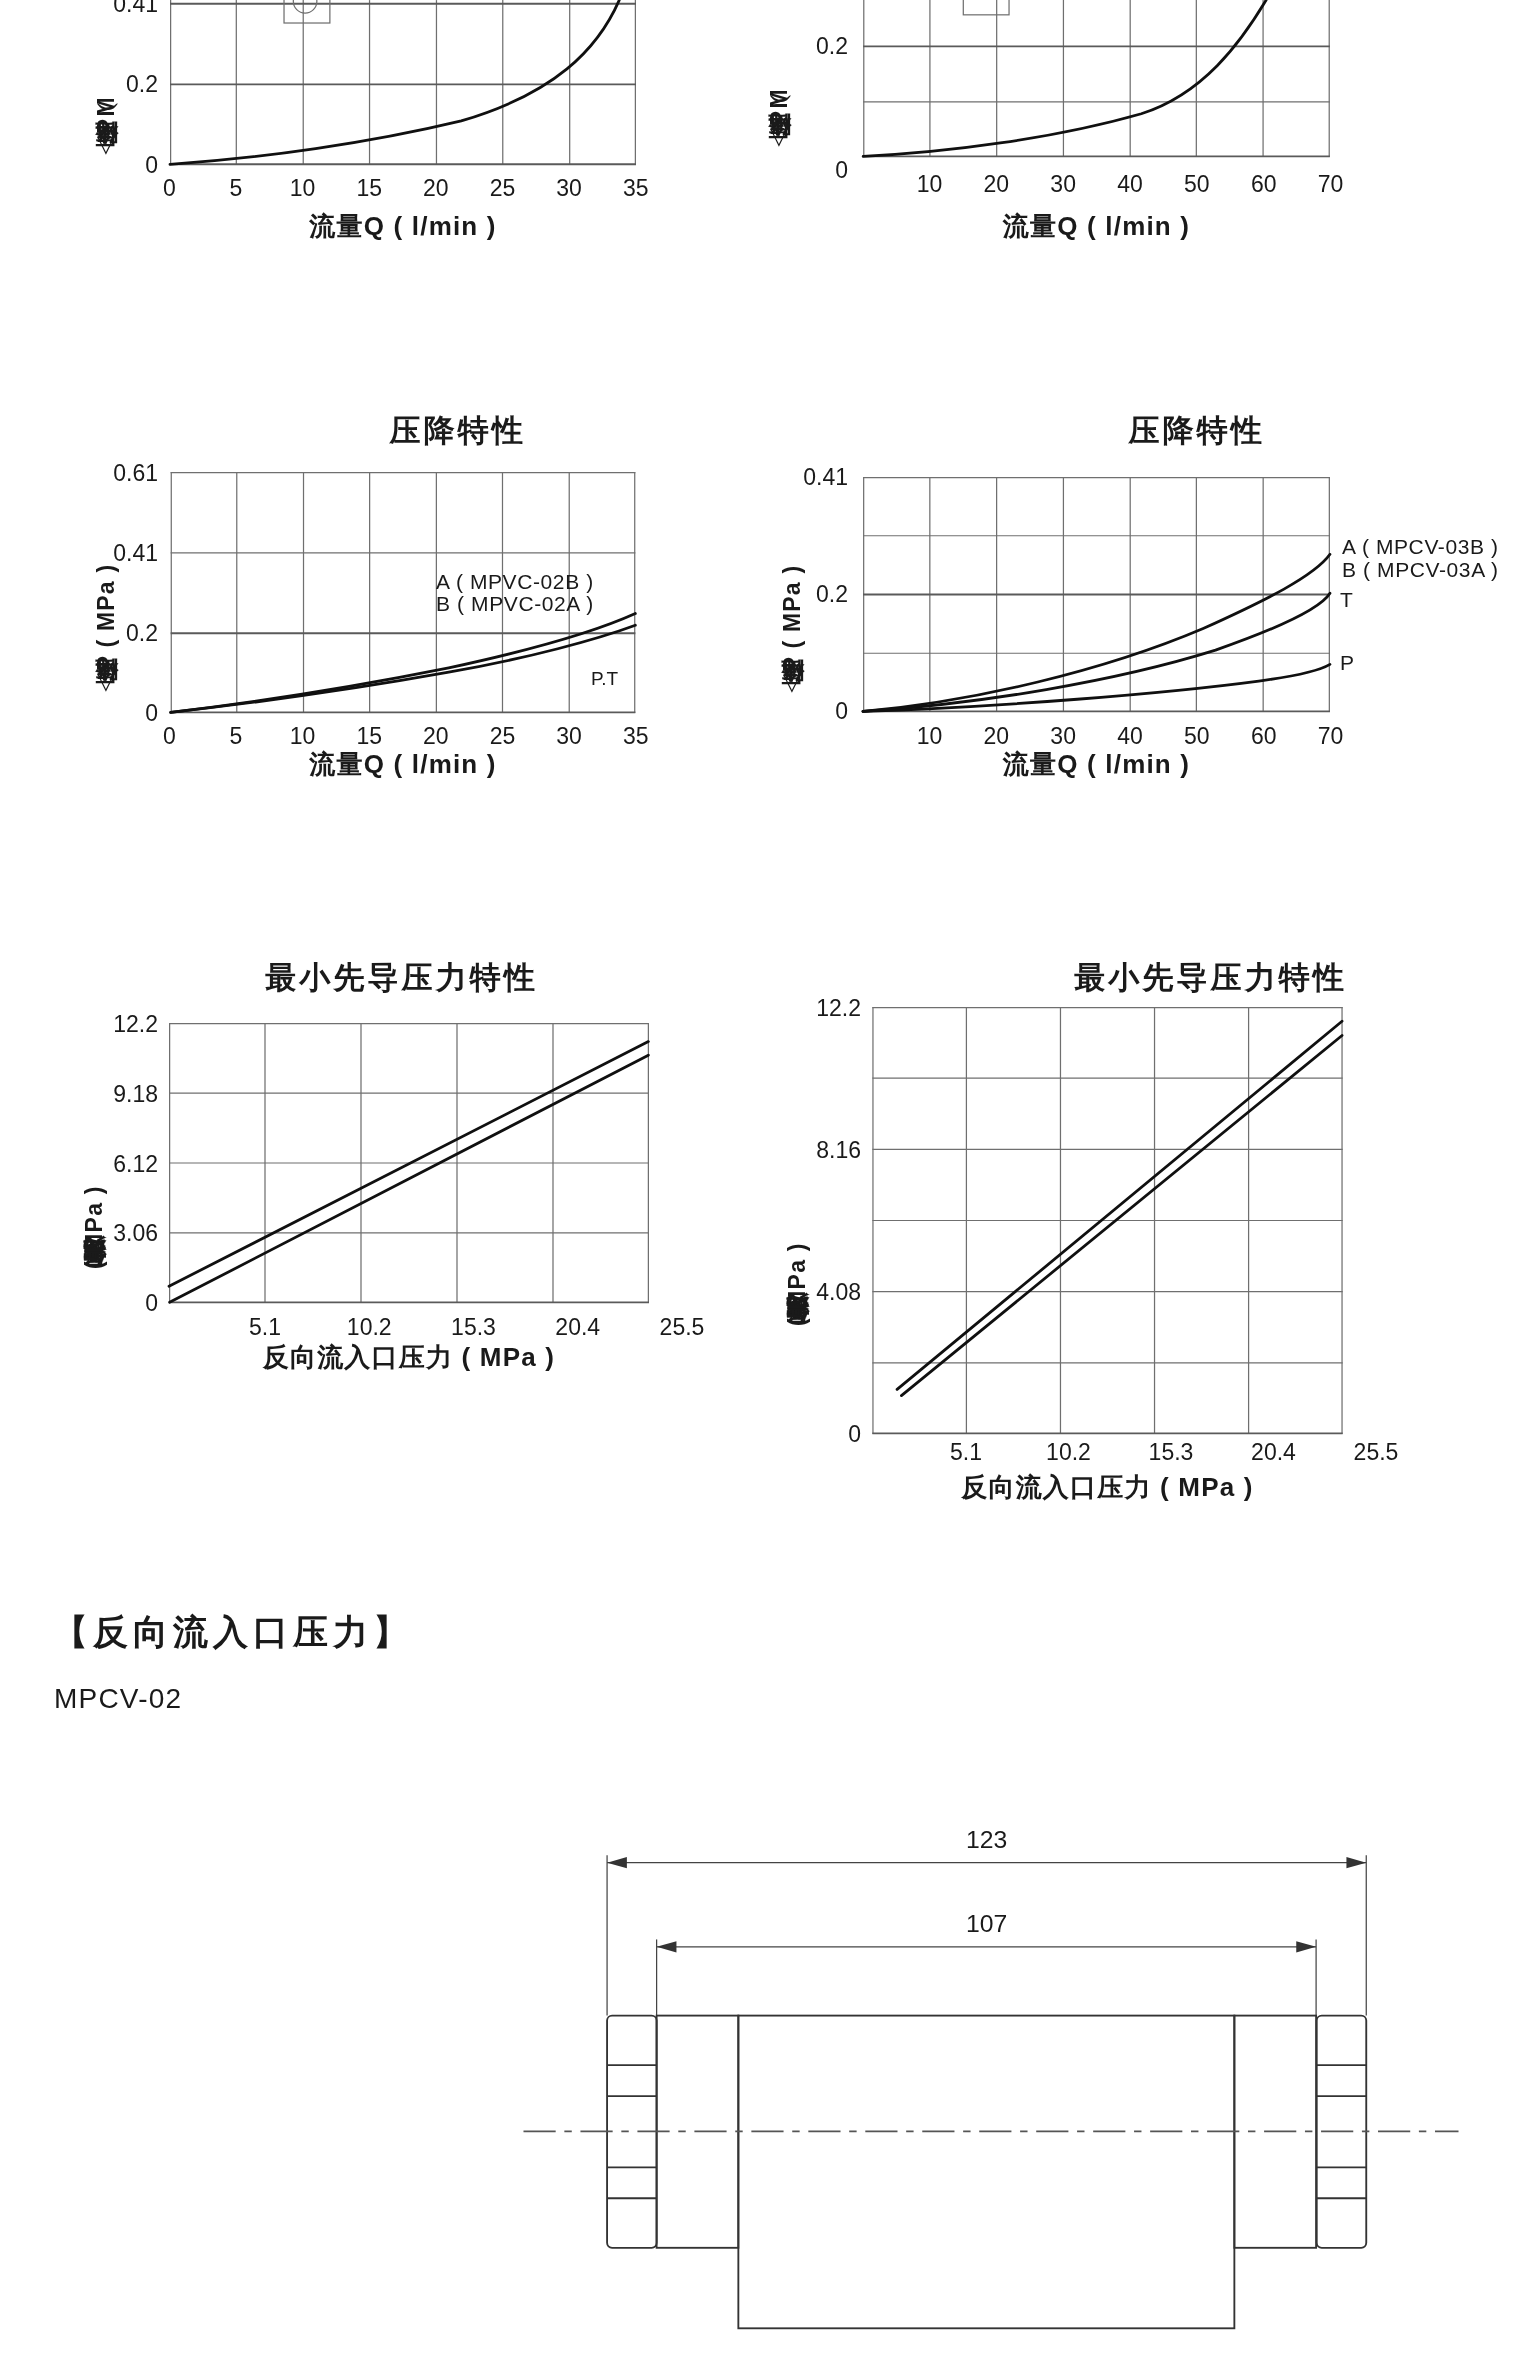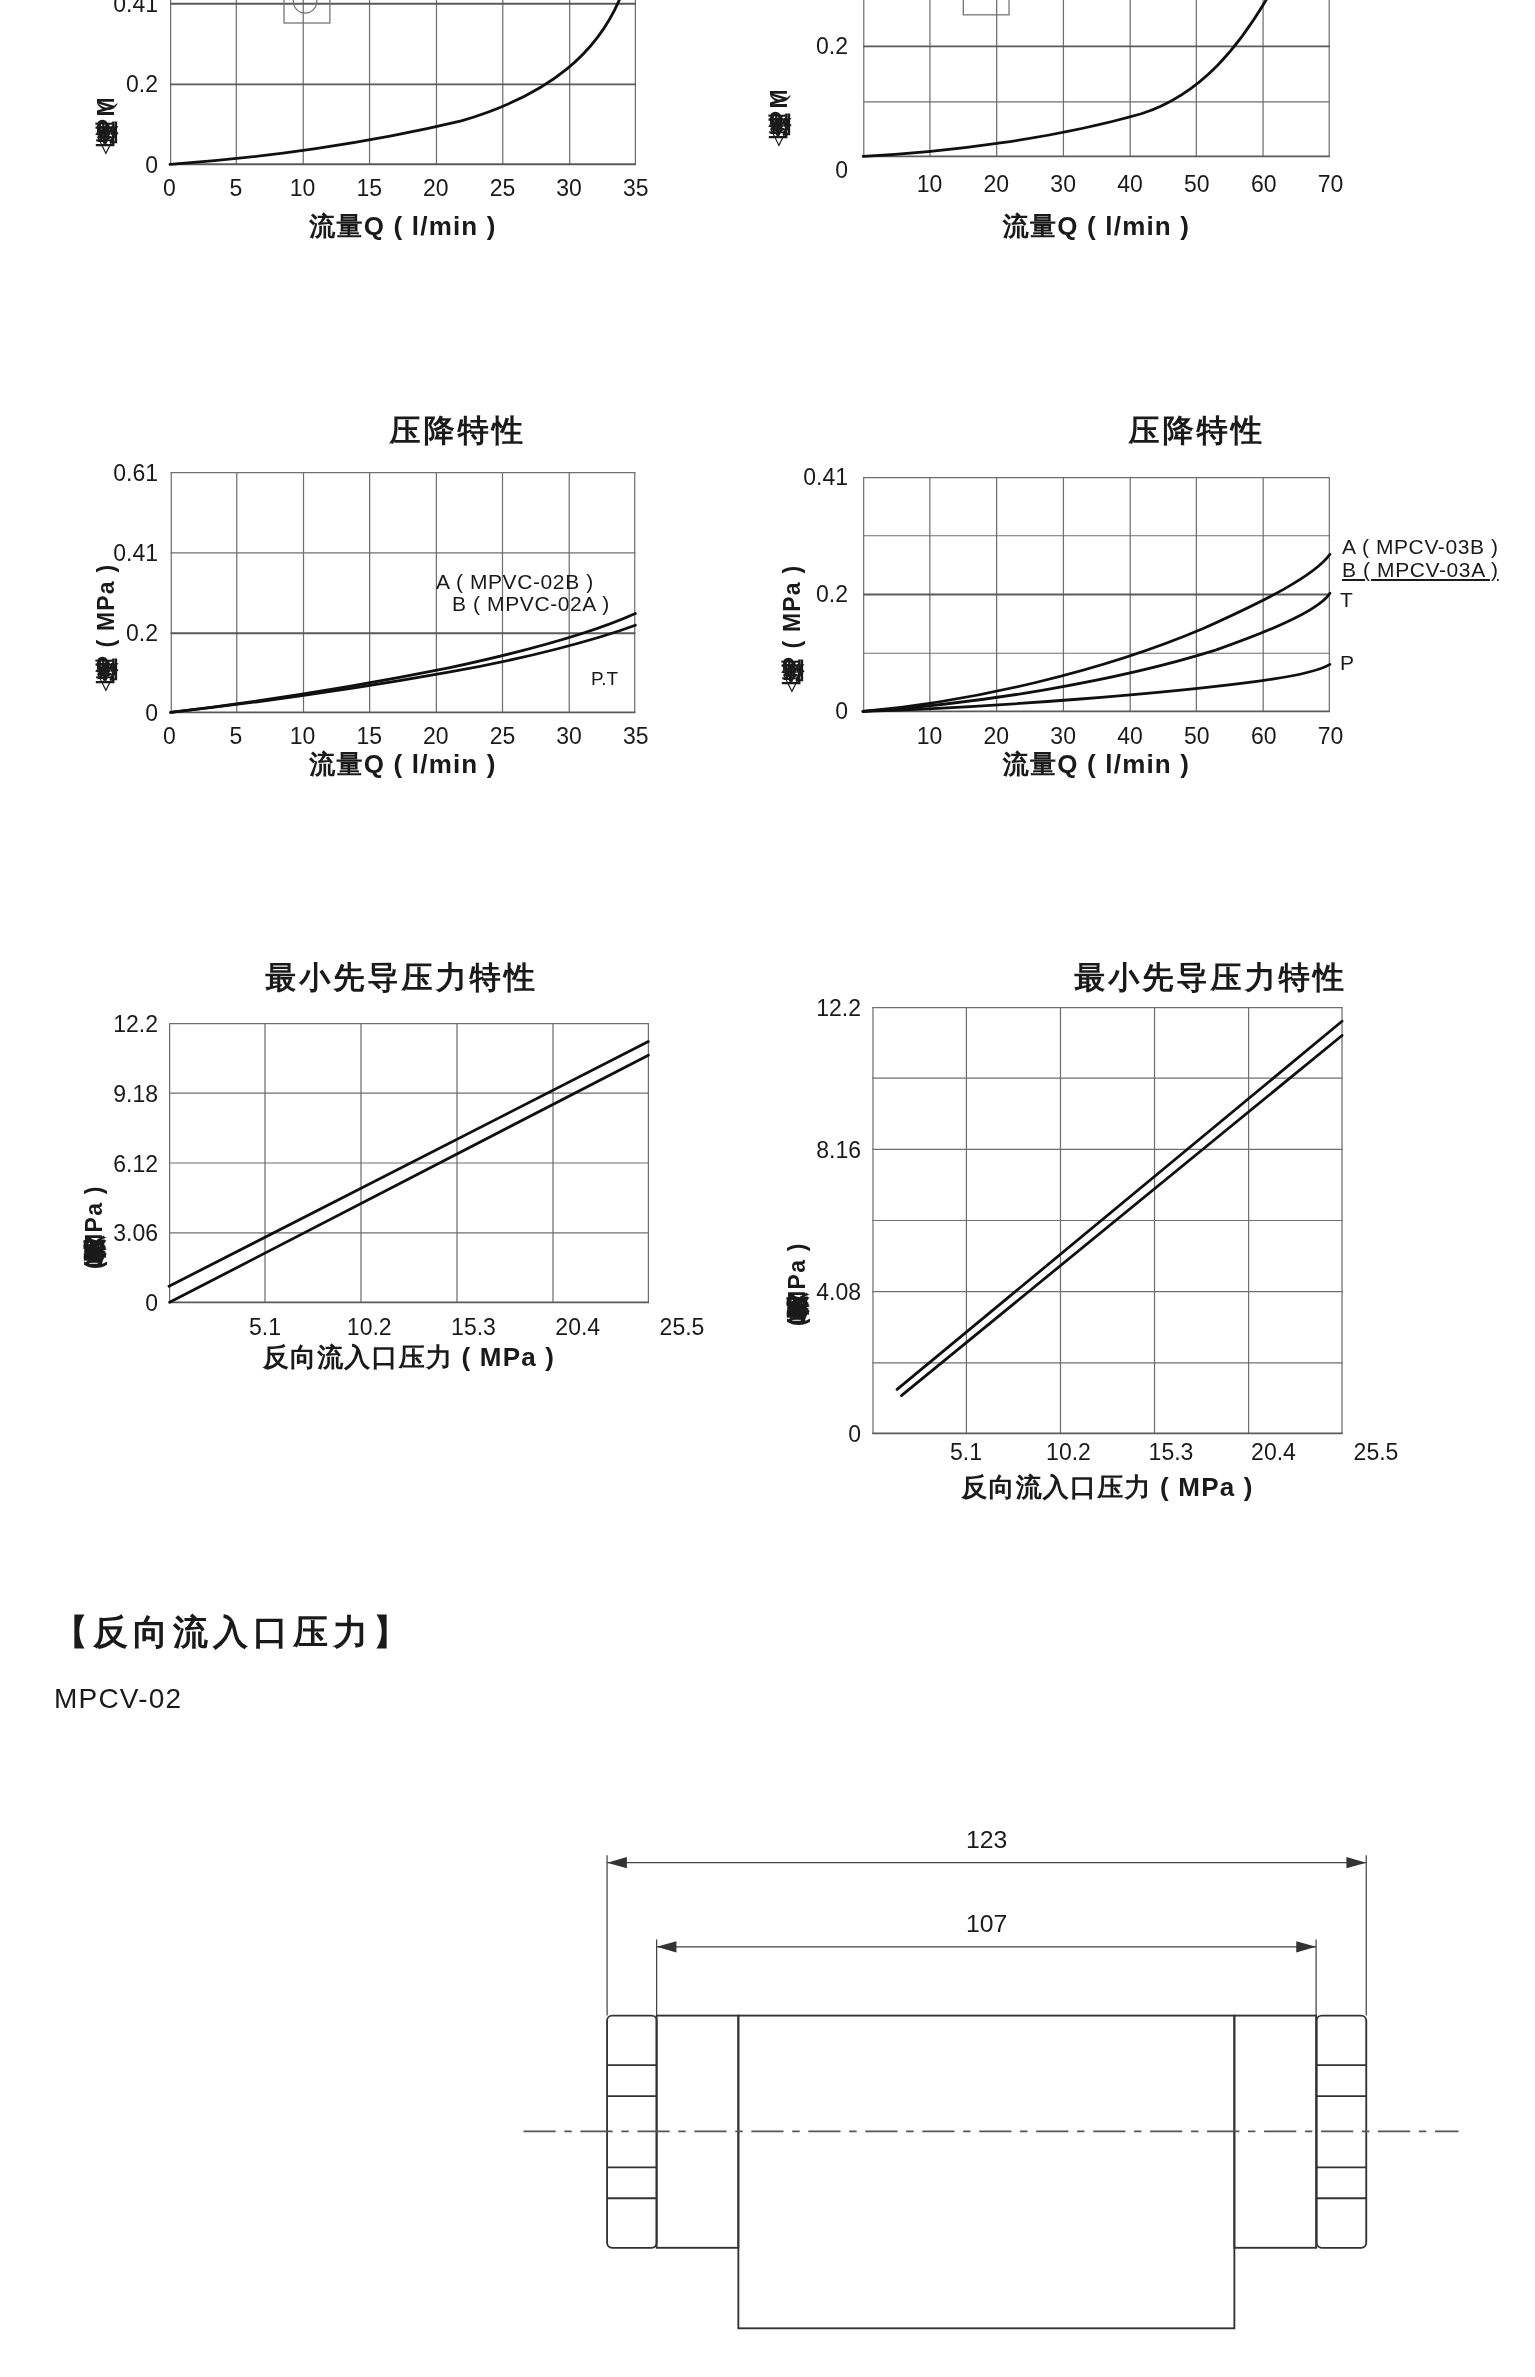--- a/index.html
+++ b/index.html
@@ -137,21 +137,21 @@
         <line x1="0" y1="131" x2="752" y2="131"></line>
       </g>
       <g class="grid-strong">
         <line x1="0" y1="261" x2="752" y2="261"></line>
         <line x1="0" y1="389" x2="752" y2="389"></line>
       </g>
       <path class="curve" d="M0,389 C150,371 300,347 450,317 C580,289 690,257 752,229"></path>
       <path class="curve" d="M0,389 C150,372 300,351 450,324 C580,301 690,271 752,248"></path>
     </svg>
     <span class="abs series-label" style="left:436px;top:570px;">A ( MPVC-02B )</span>
-    <span class="abs series-label" style="left:436px;top:592px;margin-left:16px;">B ( MPVC-02A )</span>
+    <span class="abs series-label" style="left:436px;top:592px;">B ( MPVC-02A )</span>
     <span class="abs pt-label" style="left:591px;top:641px;margin-top:27px;">P.T</span>
     <div class="abs xticks" style="left:136px;top:723px;width:533px;">
         <span class="tick">0</span>
         <span class="tick">5</span>
         <span class="tick">10</span>
         <span class="tick">15</span>
         <span class="tick">20</span>
         <span class="tick">25</span>
         <span class="tick">30</span>
         <span class="tick">35</span>
@@ -183,21 +183,21 @@
       </g>
       <g class="grid-strong">
         <line x1="0" y1="190" x2="755" y2="190"></line>
         <line x1="0" y1="379" x2="755" y2="379"></line>
       </g>
       <path class="curve" d="M0,379 C180,363 390,313 550,245 C650,200 730,160 755,125"></path>
       <path class="curve" d="M0,379 C190,367 410,330 570,280 C670,245 740,212 755,188"></path>
       <path class="curve" d="M0,379 C220,372 490,350 640,330 C700,322 740,312 755,303"></path>
     </svg>
     <span class="abs series-label" style="left:1342px;top:535px;">A ( MPCV-03B )</span>
-    <span class="abs series-label" style="left:1342px;top:558px;text-decoration:underline;">B ( MPCV-03A )</span>
+    <span class="abs series-label" style="left:1342px;top:558px;">B ( MPCV-03A )</span>
     <span class="abs series-label" style="left:1340px;top:588px;">T</span>
     <span class="abs series-label" style="left:1340px;top:651px;">P</span>
     <div class="abs xticks" style="left:896px;top:723px;width:468px;">
         <span class="tick">10</span>
         <span class="tick">20</span>
         <span class="tick">30</span>
         <span class="tick">40</span>
         <span class="tick">50</span>
         <span class="tick">60</span>
         <span class="tick">70</span>

